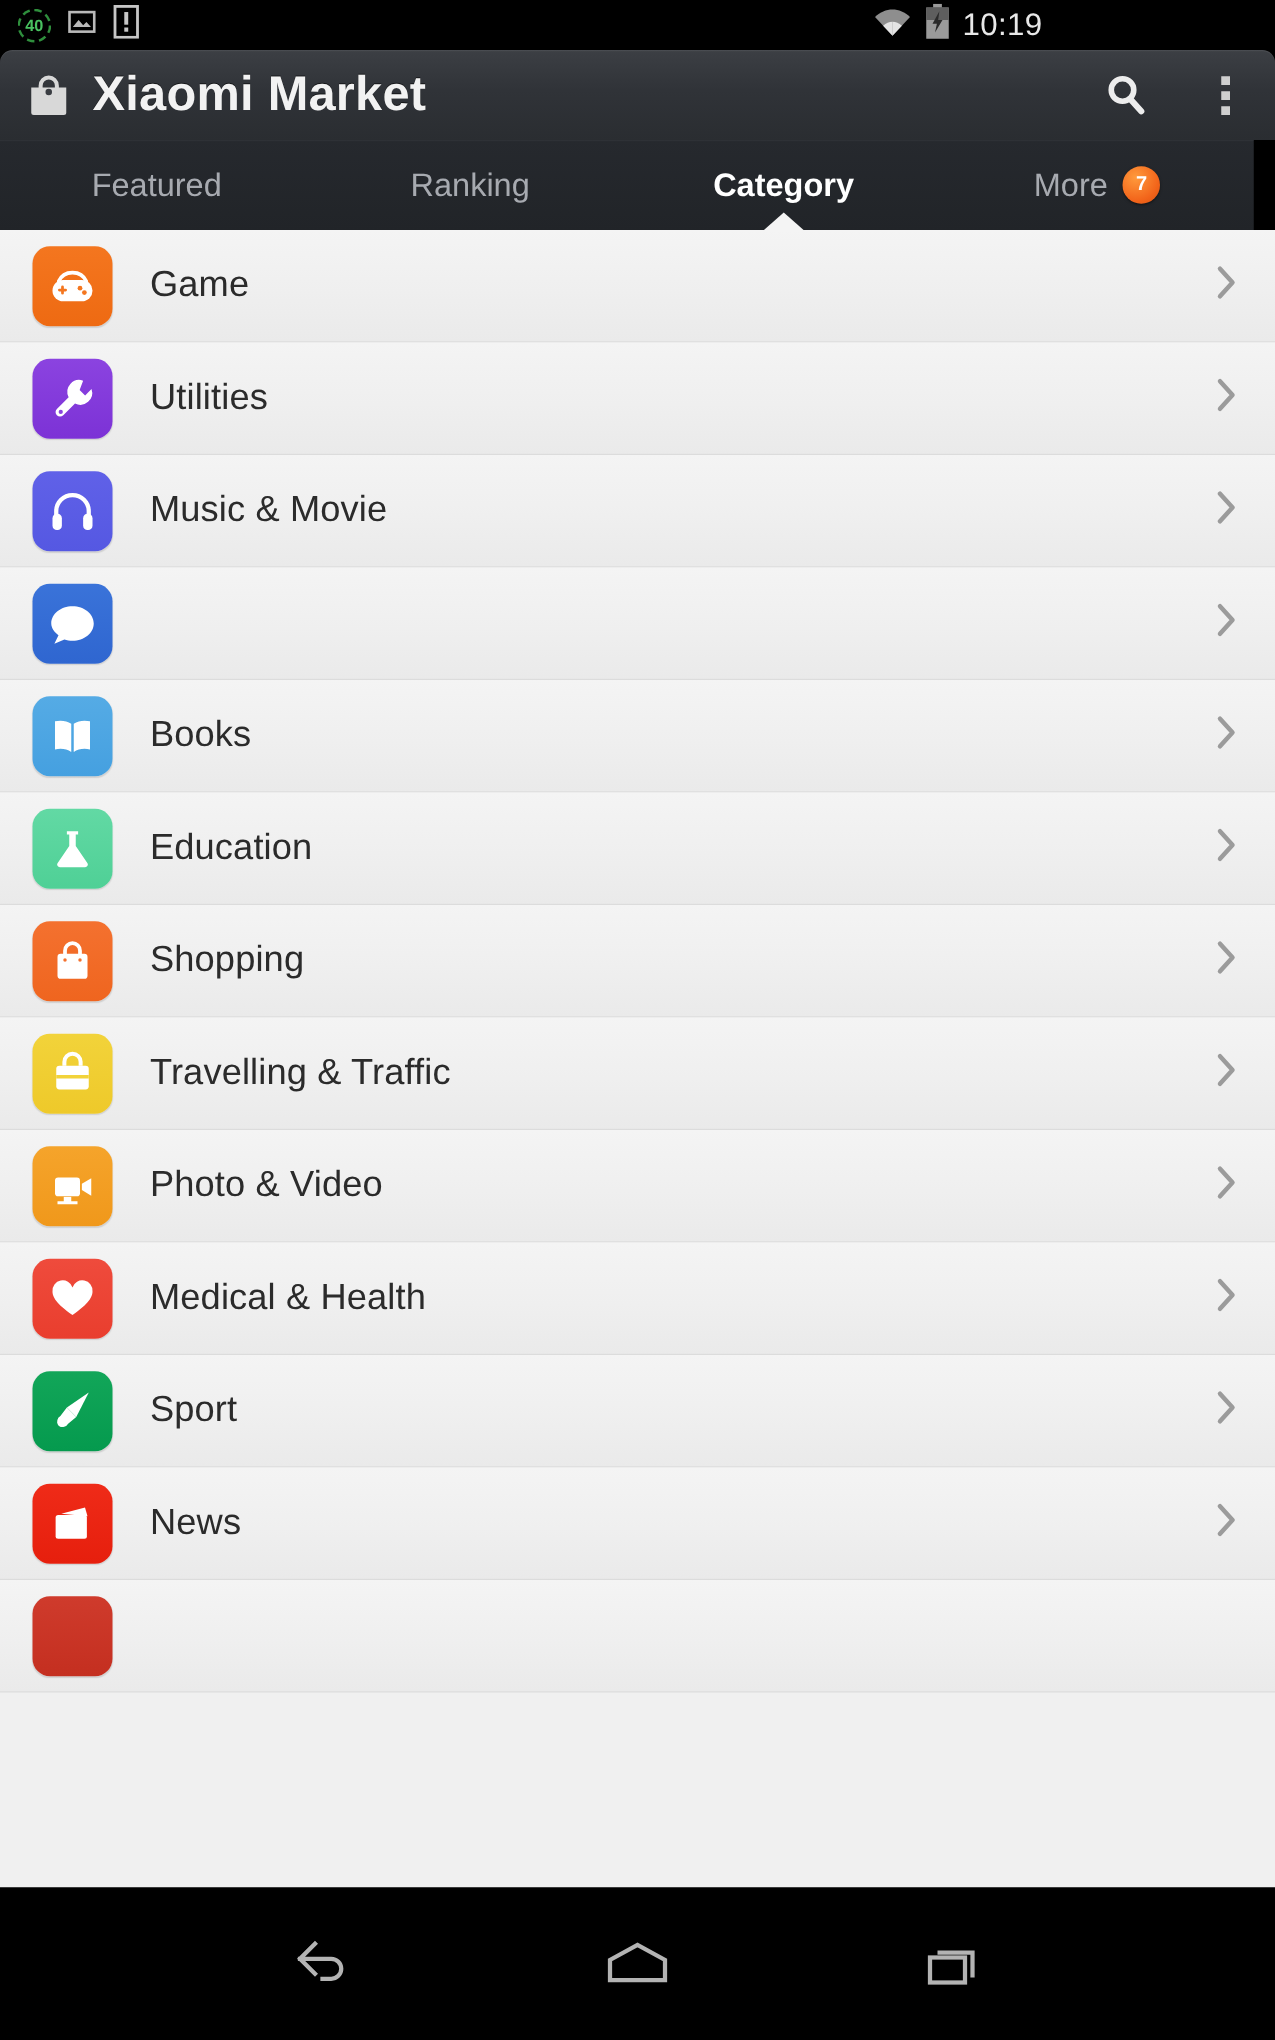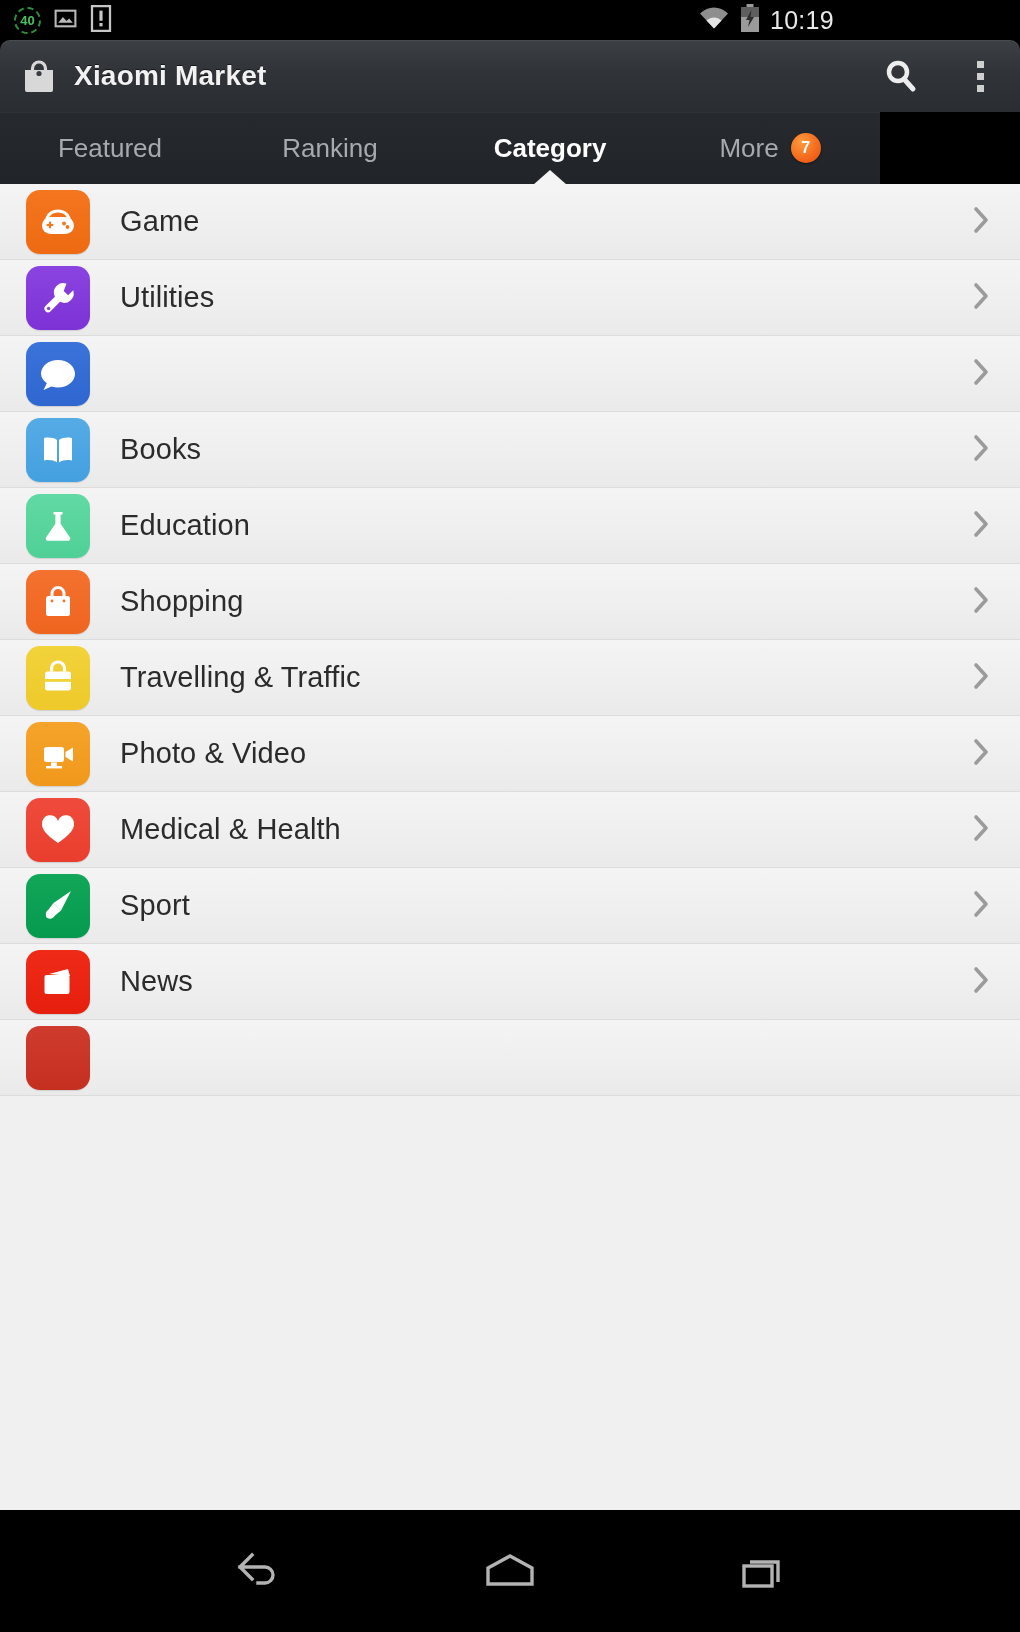--- a/index.html
+++ b/index.html
@@ -32,31 +32,31 @@
   
   .actionbar {
     position: absolute; top: 40px; left: 0; width: 1020px; height: 72px;
     background: linear-gradient(180deg,#3c3f44 0%,#303338 45%,#2a2d31 100%);
     display: flex; align-items: center; padding: 0 22px;
     border-top-left-radius: 10px; border-top-right-radius: 10px;
     box-shadow: inset 0 1px 0 rgba(255,255,255,.07);
   }
   .bag-icon { width: 34px; height: 34px; margin-right: 18px; flex: 0 0 auto; }
   .app-title {
-    color: #f2f2f2; font-size: 28px; font-weight: 700; letter-spacing: .2px;
+    color: #f2f2f2; font-size: 39px; font-weight: 700; letter-spacing: .2px;
     text-shadow: 0 -1px 0 rgba(0,0,0,.6);
   }
   .ab-actions { margin-left: auto; display: flex; align-items: center; gap: 56px; padding-right: 14px; }
   .ab-btn { display: flex; align-items: center; justify-content: center; cursor: pointer; }
   .dots { display: flex; flex-direction: column; gap: 5px; }
   .dots i { display: block; width: 7px; height: 7px; background: #cfcfcf; }
 
   
   .tabbar {
-    position: absolute; top: 112px; left: 0; width: 880px; height: 72px;
+    position: absolute; top: 112px; left: 0; width: 1003px; height: 72px;
     background: linear-gradient(180deg,#26292e 0%,#212428 100%);
     display: flex; align-items: flex-end;
     box-shadow: inset 0 1px 0 rgba(255,255,255,.04);
   }
   .tab {
     flex: 1; text-align: center; position: relative;
     color: #a7aab0; font-size: 26px; cursor: pointer;
     display: flex; align-items: center; justify-content: center; height: 100%;
   }
   .tab.active { color: #ffffff; font-weight: 700; }
@@ -73,21 +73,21 @@
     border-left: 17px solid transparent; border-right: 17px solid transparent;
     border-bottom: 15px solid #f4f4f4;
   }
 
   
   .list {
     position: absolute; top: 184px; left: 0; width: 1020px; height: 1326px;
     background: #f0f0f0; overflow: hidden;
   }
   .row {
-    position: relative; height: 76px; width: 100%;
+    position: relative; height: 90px; width: 100%;
     display: flex; align-items: center; padding-left: 26px; padding-right: 26px;
     background: linear-gradient(180deg,#f4f4f4 0%,#efefef 55%,#eaeaea 100%);
     border-bottom: 1px solid #dcdcdc;
     cursor: pointer;
   }
   .row-icon {
     width: 64px; height: 64px; border-radius: 14px;
     flex: 0 0 auto; display: flex; align-items: center; justify-content: center;
     box-shadow: 0 1px 1px rgba(0,0,0,.12);
   }
@@ -210,20 +210,33 @@
         <path d="M29.5 6.5 a9.5 9.5 0 0 0 -11.6 13.2 L8.5 29.1 a3.6 3.6 0 0 0 5.1 5.1 l9.4 -9.4 A9.5 9.5 0 0 0 36.2 13.2 l-5.1 5.1 -4.4 -4.4 Z" fill="white"></path>
         <circle cx="11.6" cy="31.5" r="1.7" fill="#8b43e0"></circle>
       </svg>
         </span>
         <span class="row-label">Utilities</span>
         <span class="chev"><svg width="26" height="40" viewBox="0 0 26 40">
   <path d="M8 9 L18 20 L8 31" fill="none" stroke="#9b9b9b" stroke-width="3.6" stroke-linecap="round" stroke-linejoin="round"></path>
 </svg></span>
       </div>
       <div class="row">
+        <span class="row-icon" style="background:linear-gradient(180deg,#6061e8 0%,#5558e2 100%)">
+          <svg width="42" height="42" viewBox="0 0 42 42">
+        <path d="M8 28 V21 a13 13 0 0 1 26 0 v7" fill="none" stroke="white" stroke-width="3.4" stroke-linecap="round"></path>
+        <rect x="5" y="23" width="7.5" height="13" rx="3.5" fill="white"></rect>
+        <rect x="29.5" y="23" width="7.5" height="13" rx="3.5" fill="white"></rect>
+      </svg>
+        </span>
+        <span class="row-label">Music &amp; Movie</span>
+        <span class="chev"><svg width="26" height="40" viewBox="0 0 26 40">
+  <path d="M8 9 L18 20 L8 31" fill="none" stroke="#9b9b9b" stroke-width="3.6" stroke-linecap="round" stroke-linejoin="round"></path>
+</svg></span>
+      </div>
+      <div class="row">
         <span class="row-icon" style="background:linear-gradient(180deg,#3a73d9 0%,#2f66d0 100%)">
           <svg width="42" height="42" viewBox="0 0 42 42">
         <path d="M21 7 C30.4 7 38 13.2 38 20.8 C38 28.5 30.4 34.6 21 34.6 C18.7 34.6 16.5 34.2 14.5 33.6 L6.5 37 L9.8 30.2 C6.6 27.7 4 24.5 4 20.8 C4 13.2 11.6 7 21 7 Z" fill="white"></path>
       </svg>
         </span>
         <span class="chev"><svg width="26" height="40" viewBox="0 0 26 40">
   <path d="M8 9 L18 20 L8 31" fill="none" stroke="#9b9b9b" stroke-width="3.6" stroke-linecap="round" stroke-linejoin="round"></path>
 </svg></span>
       </div>
       <div class="row">

